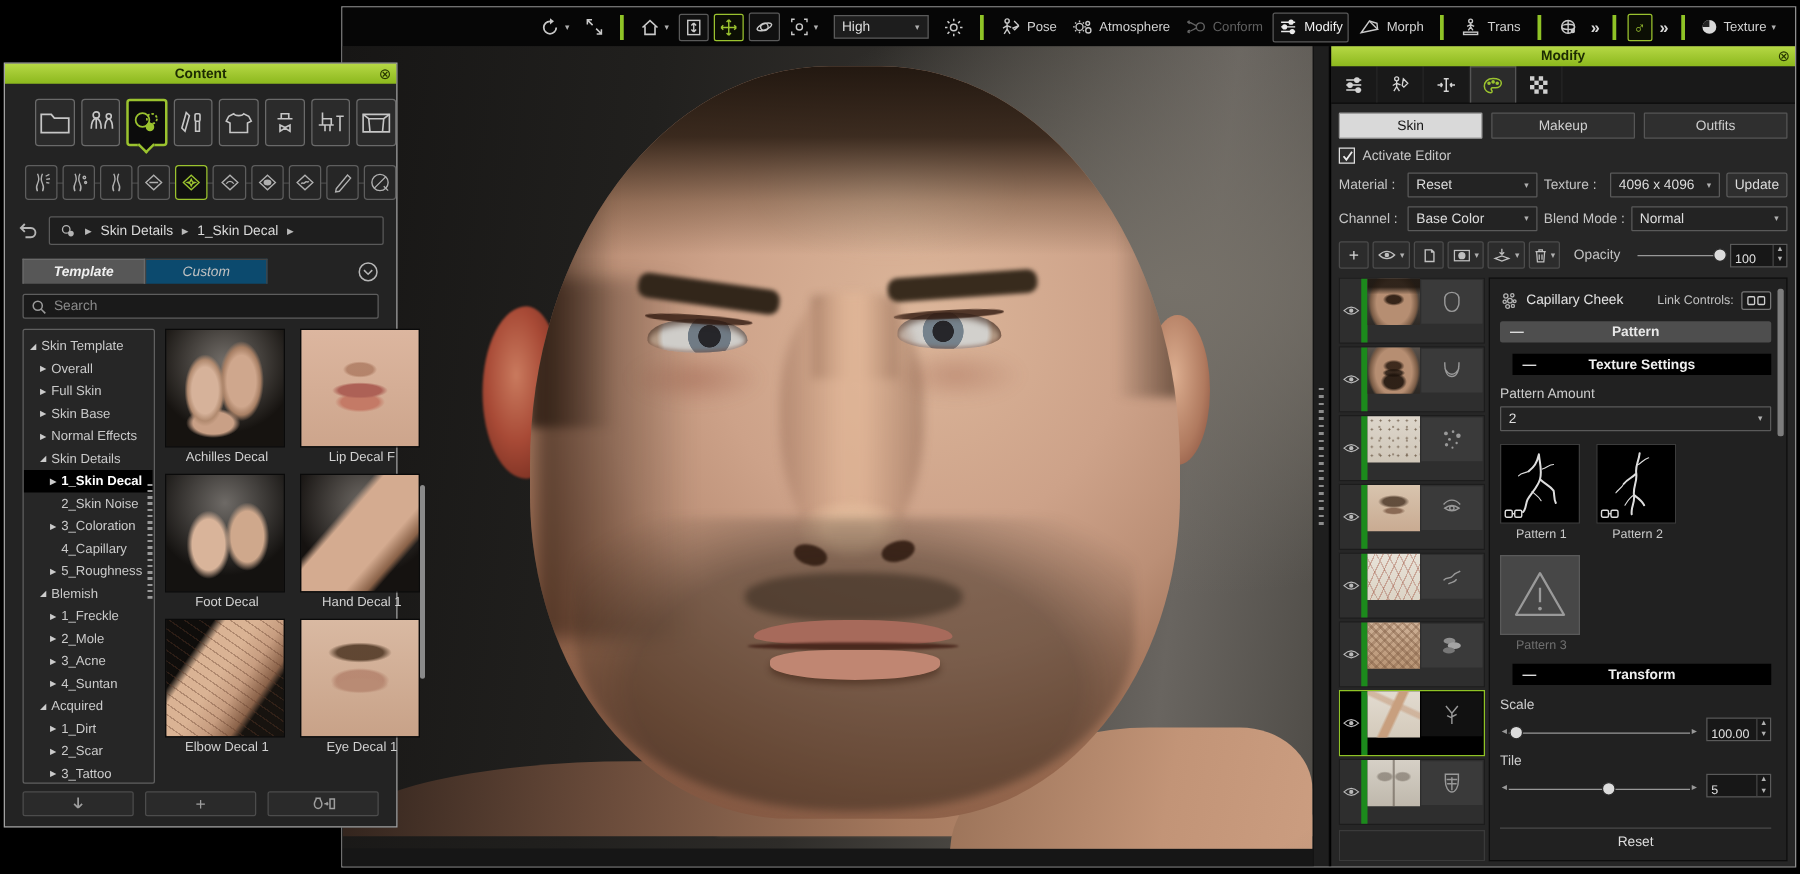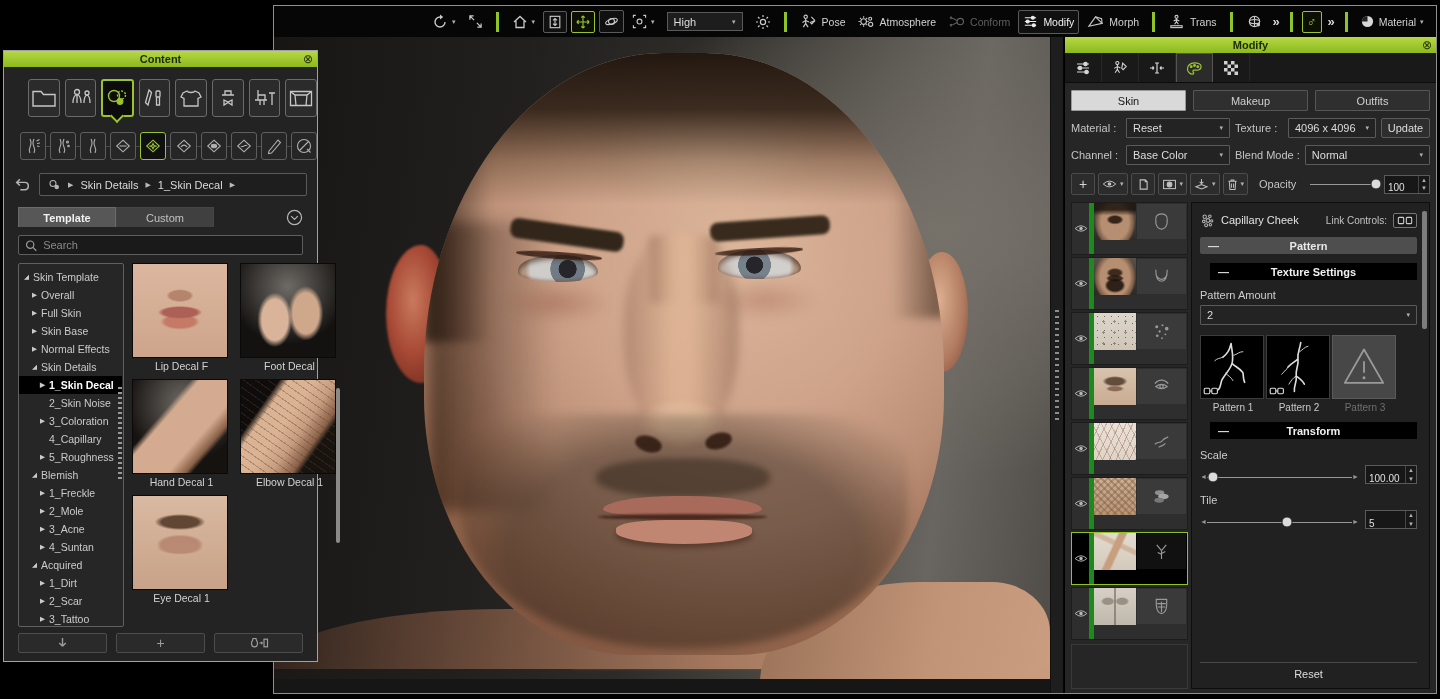--- a/index.html
+++ b/index.html
@@ -154,21 +154,21 @@
   .dh-link { color:#c2c2c2; font-size:10px; }
   .dh-linkbtn { width:24px; height:15px; border:1px solid #777; background:#1a1a1a; display:flex; align-items:center; justify-content:center; border-radius:2px; }
   .sec-gray { height:17px; background:#4e4e4e; border-radius:2px; display:flex; align-items:center;
     margin-top:6px; flex:none; position:relative; }
   .sec-gray .minus, .sec-dark .minus { margin-left:8px; color:#dcdcdc; font-weight:bold; }
   .sec-gray .sec-label { position:absolute; left:0; right:0; text-align:center; color:#e8e8e8; font-weight:bold; }
   .sec-dark { height:17px; background:#000; display:flex; align-items:center; margin:9px 0 0 10px; flex:none; position:relative; }
   .sec-dark .sec-label { position:absolute; left:0; right:0; text-align:center; color:#f0f0f0; font-weight:bold; }
   .pa-label { margin-top:9px; color:#cdcdcd; flex:none; }
   .pa-select { margin-top:4px; flex:none; }
-  .pattern-grid { display:flex; gap:0; margin-top:10px; flex:none; flex-wrap:wrap; }
+  .pattern-grid { display:flex; gap:11px; margin-top:10px; flex:none; flex-wrap:wrap; }
   .pat-cell { width:66px; }
   .pat-thumb { width:64px; height:64px; background:#000; border:1px solid #3c3c3c; position:relative;
     display:flex; align-items:center; justify-content:center; }
   .pat-thumb.disabled { background:#474747; border-color:#5a5a5a; }
   .pat-badge { position:absolute; left:2px; bottom:2px; }
   .pat-label { text-align:center; margin-top:3px; color:#c9c9c9; font-size:10px; }
   .pat-label.dim { color:#6f6f6f; }
   .tr-label { margin-top:10px; color:#cdcdcd; flex:none; }
   .tr-row { display:flex; align-items:flex-end; gap:6px; margin-top:4px; flex:none; }
   .reset-btn { margin-top:auto; height:22px; border-top:1px solid #4a4a4a; display:flex;
@@ -187,24 +187,24 @@
   .small-icons { display:flex; gap:4px; margin:15px 0 0 16px; position:relative; flex:none; }
   .small-icons::before { content:""; position:absolute; left:4px; right:14px; top:50%; height:1px; background:#4a4a4a; }
   .smicon { width:30px; height:28px; border:1px solid #5e5e5e; border-radius:3px; background:#262626;
     display:flex; align-items:center; justify-content:center; position:relative; }
   .smicon.active { border:1.5px solid #9bc32f; background:#101010; }
   .crumb-row { display:flex; align-items:center; margin:13px 10px 0 10px; gap:8px; flex:none; }
   .crumb-box { flex:1; height:23px; border:1px solid #5a5a5a; background:#1e1e1e; border-radius:2px;
     display:flex; align-items:center; padding:0 8px; gap:7px; }
   .crumb-sep { color:#b9b9b9; font-size:7px; }
   .crumb-label { color:#dadada; }
-  .tabs-row { display:flex; align-items:center; margin:11px 14px 0 14px; flex:none; }
+  .tabs-row { display:flex; align-items:center; margin:11px 14px 0 14px; flex:none;font-style:italic; }
   .ctab { width:98px; height:20px; display:flex; align-items:center; justify-content:center; }
   .ctab.active { background:#575757; color:#f0f0f0; font-weight:bold; border:1px solid #6a6a6a; border-bottom:none; }
-  .ctab.inactive { background:#404040; color:#c2c2c2; border:1px solid #454545; border-bottom:none; }
+  .ctab.inactive { background:#0c4a6e; color:#c2c2c2; border:1px solid #454545; border-bottom:none; }
   .tabs-spacer { flex:1; }
   .search-row { margin:8px 14px 0 14px; flex:none; }
   .search-box { height:20px; border:1px solid #5e5e5e; background:#1a1a1a; border-radius:2px;
     display:flex; align-items:center; padding:0 6px; gap:6px; }
   .search-box input { background:transparent; border:none; outline:none; color:#cfcfcf;
     font-family:"Liberation Sans",sans-serif; font-size:11px; width:100%; }
   .search-box input::placeholder { color:#8a8a8a; }
   .content-split { display:flex; margin:8px 10px 0 14px; gap:8px; flex:1; min-height:0; }
   .tree-box { width:106px; border:1px solid #606060; background:#262626; border-radius:2px;
     padding:4px 1px 4px 0; position:relative; overflow:hidden; flex:none; }
@@ -409,21 +409,21 @@
     <span class="tbtn active-green">
       <span style="color:#9bc32f;font-size:13px;font-weight:bold;line-height:14px">♂</span>
       </span>
     <span class="chev">»</span>
     <span class="tsep"></span>
     <span class="tbtn">
       <svg width="13" height="13" viewBox="0 0 14 14">
           <circle cx="7" cy="7" r="6" fill="#d8d8d8"></circle>
           <path d="M7 1 A6 6 0 0 0 1 7 L7 7 Z" fill="#222"></path>
         </svg>
-      <span class="tlabel">Material</span>
+      <span class="tlabel">Texture</span>
       <span class="caret">▾</span>
       </span>
   </div>
 
   <div class="main-row">
 
     <div class="viewport">
       <div class="vp-canvas">
         <div class="ear-l"></div>
         <div class="ear-r"></div>
@@ -509,20 +509,28 @@
               <rect x="11.5" y="11.5" width="3.5" height="3.5"></rect>
             </svg>
           </span>
       </div>
 
       <div class="mp-body">
         <div class="cat-row">
           <span class="cat-btn active">Skin</span>
           <span class="cat-btn">Makeup</span>
           <span class="cat-btn">Outfits</span>
+        </div>
+        <div class="check-row">
+          <span class="checkbox">
+            <svg width="10" height="10" viewBox="0 0 11 11">
+                <path d="M2 5.5 L4.5 8.5 L9.5 1.5" stroke="#ececec" stroke-width="1.6" fill="none"></path>
+              </svg>
+            </span>
+          <span>Activate Editor</span>
         </div>
         <div class="field-row">
           <span class="flabel" style="width:50px">Material :</span>
           <span class="select" style="width:104px">
             <span>Reset</span>
               <span class="caret">▾</span>
             </span>
           <span class="flabel" style="width:48px">Texture :</span>
           <span class="select" style="width:88px">
             <span>4096 x 4096</span>
@@ -1113,20 +1121,24 @@
         </div>
         <div class="tree-row" style="padding-left:21px">
           <span class="tw">▶</span>
           <span>3_Tattoo</span>
         </div>
         <div class="tree-scroll"></div>
       </div>
     <div class="thumb-area">
       <div class="thumb-grid" id="thumb-grid">
           <div class="thumb-cell">
+            <div class="thumb art-achilles"></div>
+            <div class="tlabel">Achilles Decal</div>
+          </div>
+          <div class="thumb-cell">
             <div class="thumb art-lips"></div>
             <div class="tlabel">Lip Decal F</div>
           </div>
           <div class="thumb-cell">
             <div class="thumb art-foot"></div>
             <div class="tlabel">Foot Decal</div>
           </div>
           <div class="thumb-cell">
             <div class="thumb art-hand"></div>
             <div class="tlabel">Hand Decal 1</div>

